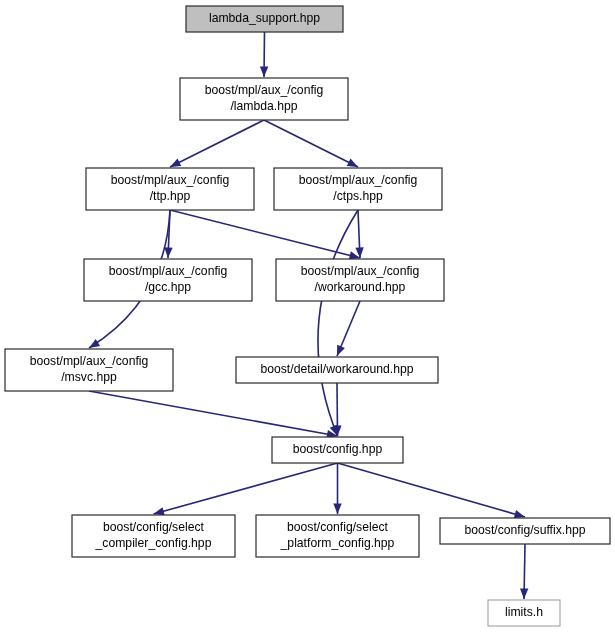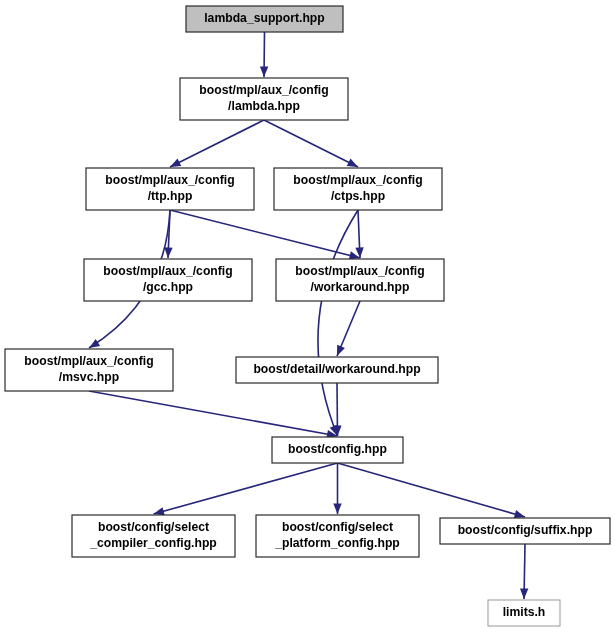--- a/index.html
+++ b/index.html
@@ -10,21 +10,20 @@
   body {
     width: 615px;
     height: 633px;
     font-family: "Liberation Sans", sans-serif;
     overflow: hidden;
   }
   #graph-root {
     position: relative;
     width: 615px;
     height: 591px;
-    font-weight: bold;
   }
   svg#dep-graph {
     display: block;
     width: 615px;
     height: 633px;
   }
   .node-box {
     fill: #ffffff;
     stroke: #2b2b2b;
     stroke-width: 1.2px;

